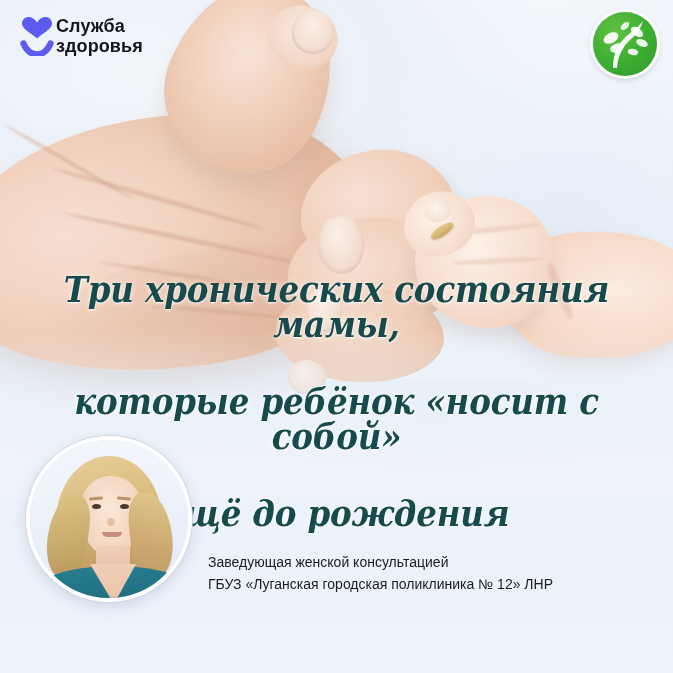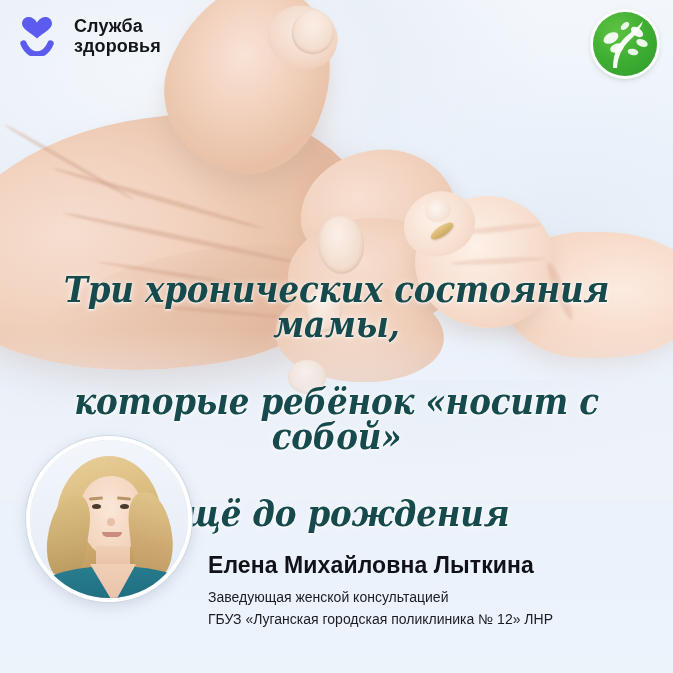--- a/index.html
+++ b/index.html
@@ -166,21 +166,21 @@
 
   
   .photo-fade{
     position:absolute; left:0; bottom:0; width:673px; height:170px;
     background:linear-gradient(180deg, rgba(238,243,250,0) 0%, rgba(238,243,250,.55) 42%, rgba(238,243,250,.95) 78%, #eef3fa 100%);
   }
 
   
   .brand{
     position:absolute; left:18px; top:16px;
-    display:flex; align-items:center; gap:18px; z-index:30;
+    display:flex; align-items:center; gap:0; z-index:30;
   }
   .brand-mark{ width:38px; height:40px; position:relative; }
   .brand-text{
     font-size:18px; font-weight:700; line-height:1.12;
     color:#15161c; letter-spacing:.1px; white-space:pre-line;
   }
 
   .green-badge{
     position:absolute; right:16px; top:12px;
     width:64px; height:64px; border-radius:50%;
@@ -362,18 +362,17 @@
     <div class="dp-eye r"></div>
     <div class="dp-nose"></div>
     <div class="dp-mouth"></div>
     <div class="dp-neck"></div>
     <div class="dp-scrubs"></div>
     <div class="dp-vneck"></div>
     <div class="dp-badge"></div>
   </div>
 
   <div class="doctor-info">
-    <div class="doc-name">Елена Михайловна Лыткина</div>
     <div class="doc-role">Заведующая женской консультацией</div>
     <div class="doc-role">ГБУЗ «Луганская городская поликлиника № 12» ЛНР</div>
   </div>
 
 </div>
 
 </body></html>

